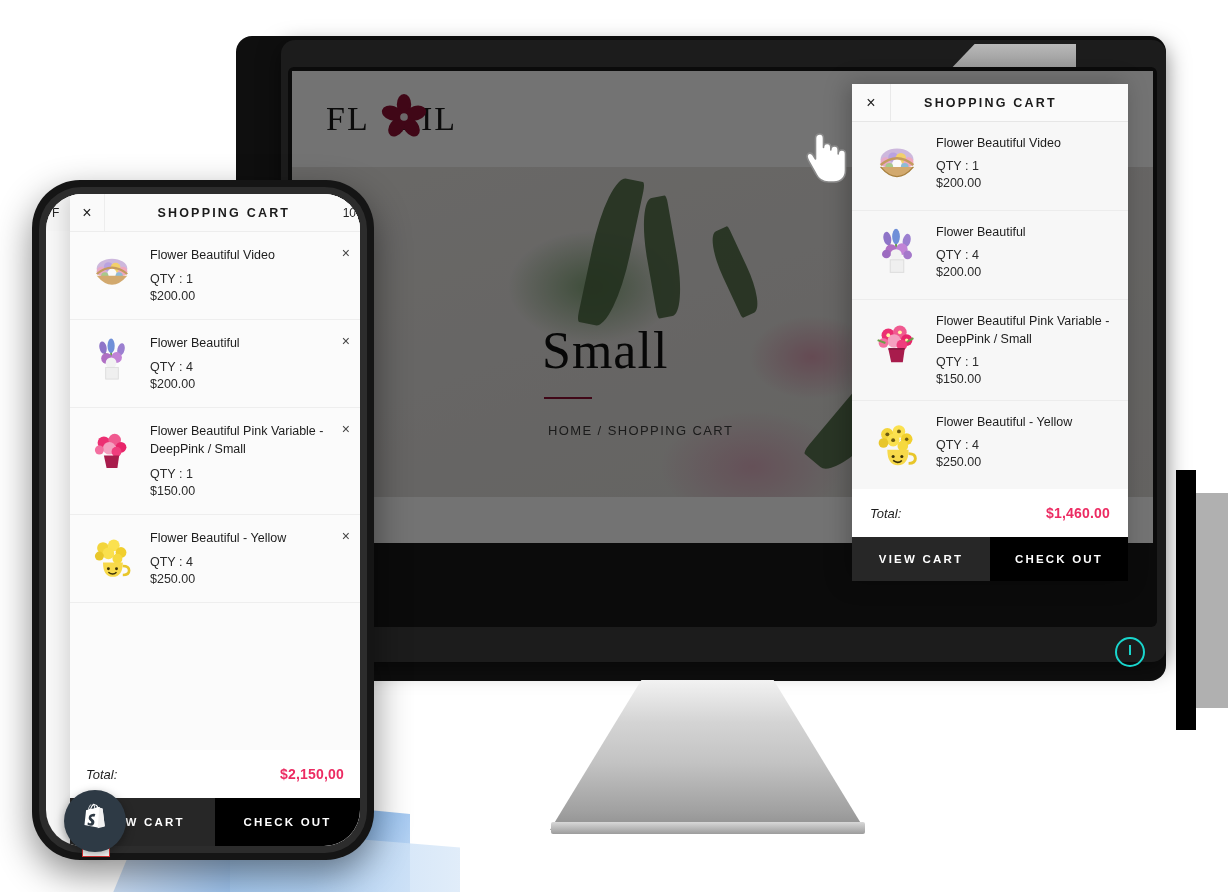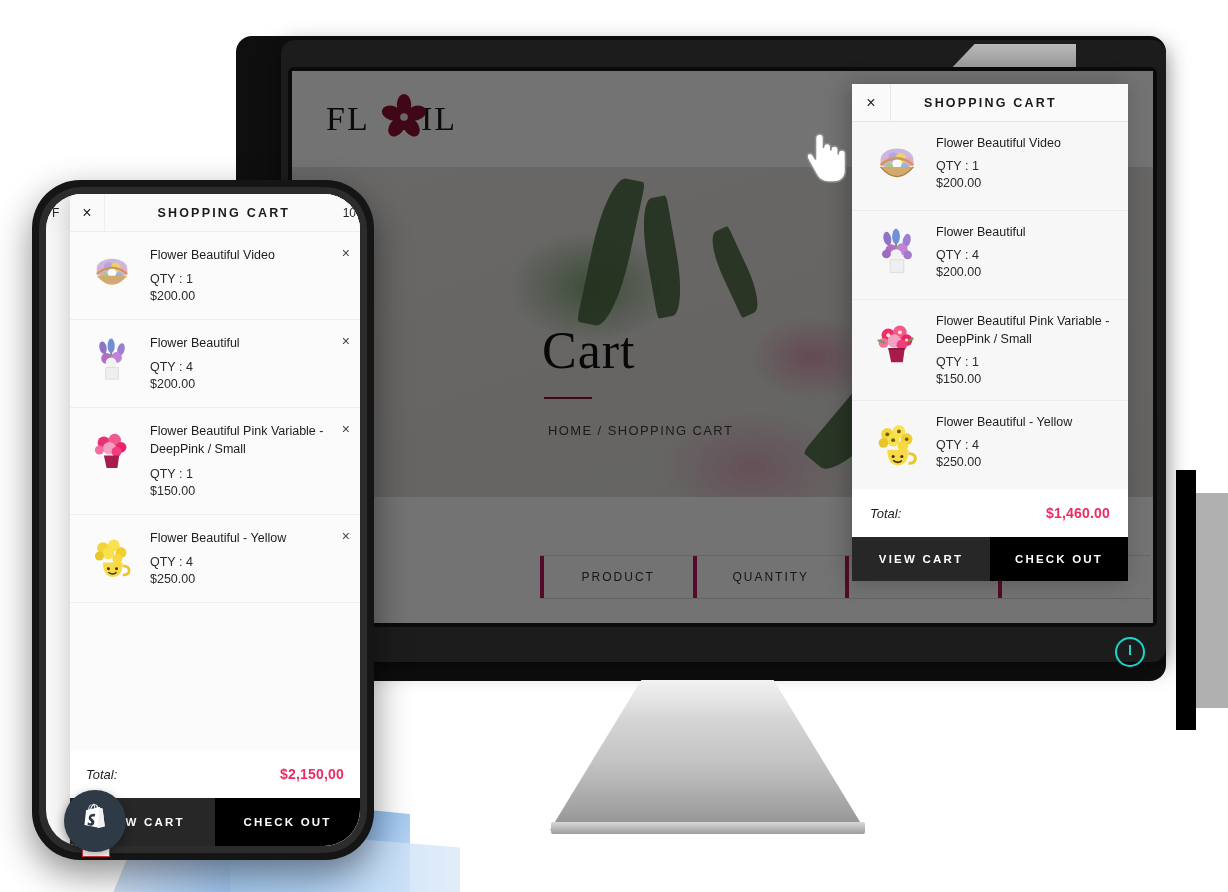--- a/index.html
+++ b/index.html
@@ -44,21 +44,21 @@
   .monitor-bezel{
     position:absolute;left:45px;top:4px;width:885px;height:622px;
     background:#1c1c1c;border-radius:14px;
     box-shadow:0 6px 22px rgba(0,0,0,.5);
   }
   .monitor-inner{
     position:absolute;left:52px;top:31px;width:869px;height:560px;
     background:#0b0b0b;border-radius:6px;
   }
   .monitor-screen{
-    position:absolute;left:56px;top:35px;width:861px;height:552px;
+    position:absolute;left:56px;top:35px;width:861px;height:472px;
     background:#5b5b5b;overflow:hidden;
   }
   .monitor-corner{
     position:absolute;left:710px;top:8px;width:130px;height:30px;
     background:linear-gradient(180deg,#b9b9b9,#8f8f8f);
     clip-path:polygon(22% 0%,100% 0%,100% 100%,0% 100%);
   }
   .power-btn{
     position:absolute;left:1115px;top:637px;width:26px;height:26px;
     border:2px solid #19d6cd;border-radius:50%;
@@ -281,21 +281,21 @@
               <svg width="20" height="20" viewBox="0 0 24 24" fill="none" stroke="#222" stroke-width="1.6">
                 <path d="M2 3h3l2.6 12h11l2.4-8H6.2"></path>
                   <circle cx="10" cy="20" r="1.5"></circle>
                   <circle cx="18" cy="20" r="1.5"></circle>
               </svg>
               <span class="cart-badge">10</span>
             </div>
           </div>
         </div>
 
-        <div class="page-title">Cart</div>
+        <div class="page-title">Small</div>
         <div class="title-rule"></div>
         <div class="breadcrumb">HOME / SHOPPING CART</div>
 
         <div class="cart-table">
           <div class="cart-thead">
             <div class="cart-th">PRODUCT</div>
             <div class="cart-th">QUANTITY</div>
             <div class="cart-th">TOTAL</div>
             <div class="cart-th"></div>
           </div>

